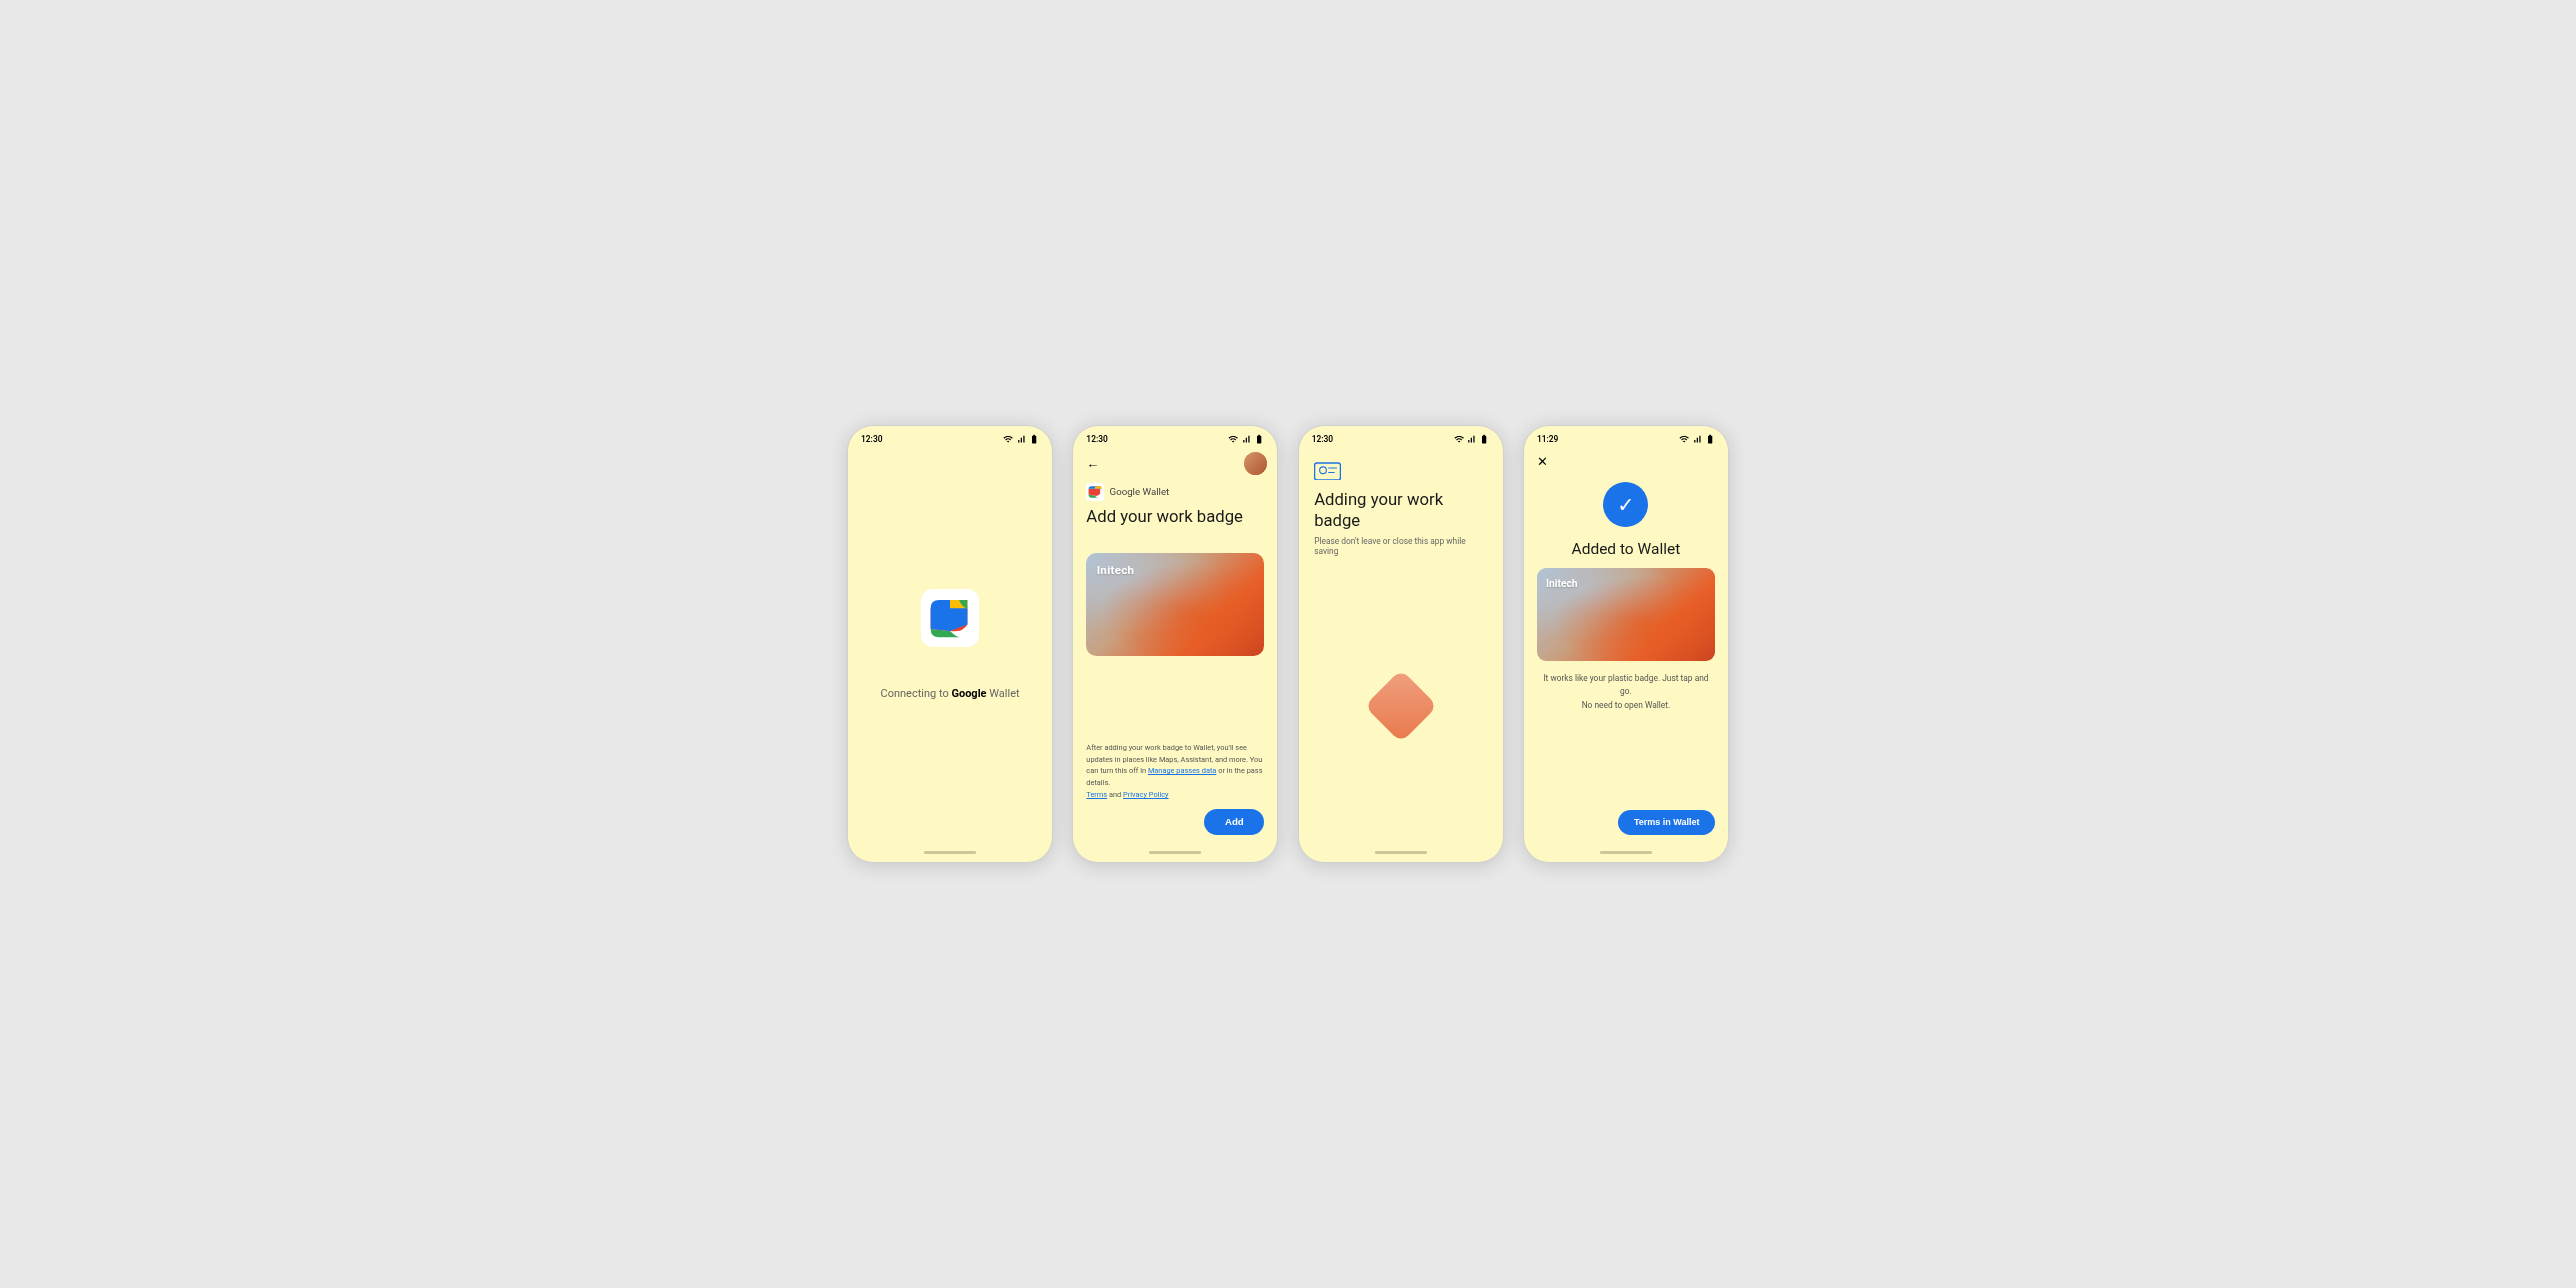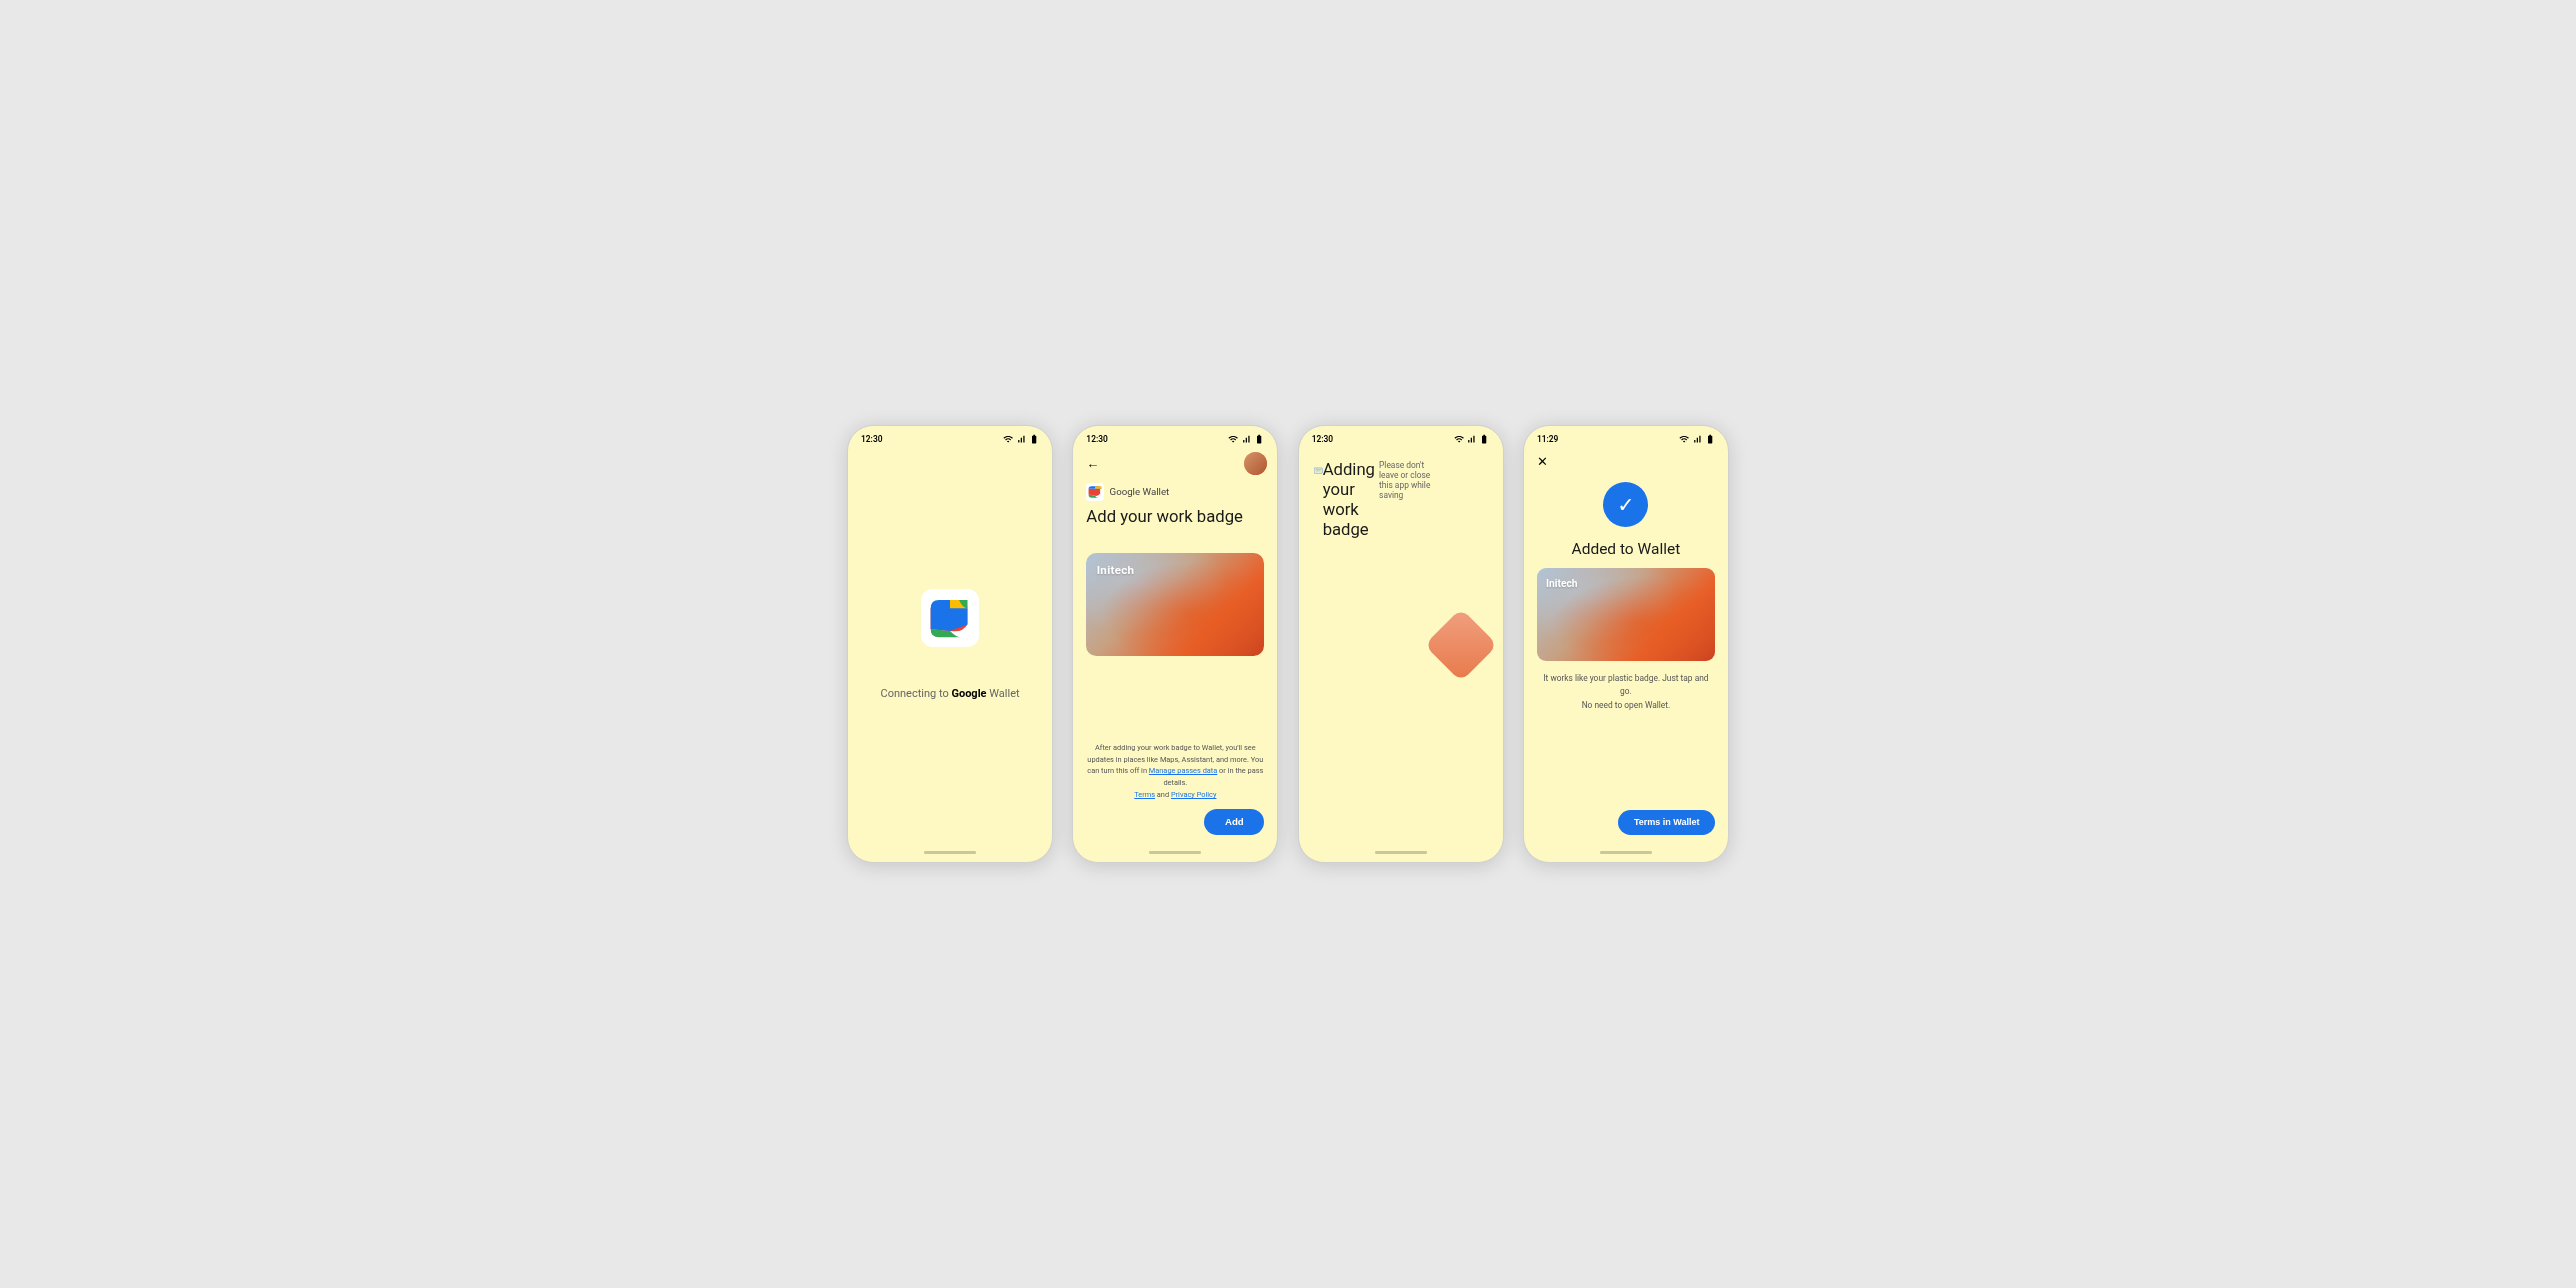--- a/index.html
+++ b/index.html
@@ -169,21 +169,20 @@
       font-weight: 700;
       letter-spacing: 0.3px;
       text-shadow: 0 0.6px 1.9px rgba(0,0,0,0.2);
     }
     .screen2-footer {
       font-size: 7.4px;
       color: #555;
       line-height: 1.6;
       margin-top: auto;
       padding-top: 6.4px;
-      text-align: center;
     }
     .footer-link {
       color: #1a73e8;
       text-decoration: underline;
     }
     .add-button-row {
       display: flex;
       justify-content: flex-end;
       padding: 7.7px 13px;
       flex-shrink: 0;
@@ -196,21 +195,21 @@
       padding: 7.7px 20.6px;
       font-size: 9.7px;
       font-weight: 600;
       cursor: pointer;
     }
 
     
     .screen3-body {
       flex: 1;
       display: flex;
-      flex-direction: row;
+      flex-direction: column;
       padding: 13px 15.5px;
     }
     .work-badge-icon {
       width: 27px;
       height: 20.6px;
       margin-bottom: 10.3px;
     }
     .adding-title {
       font-size: 16.7px;
       font-weight: 400;

